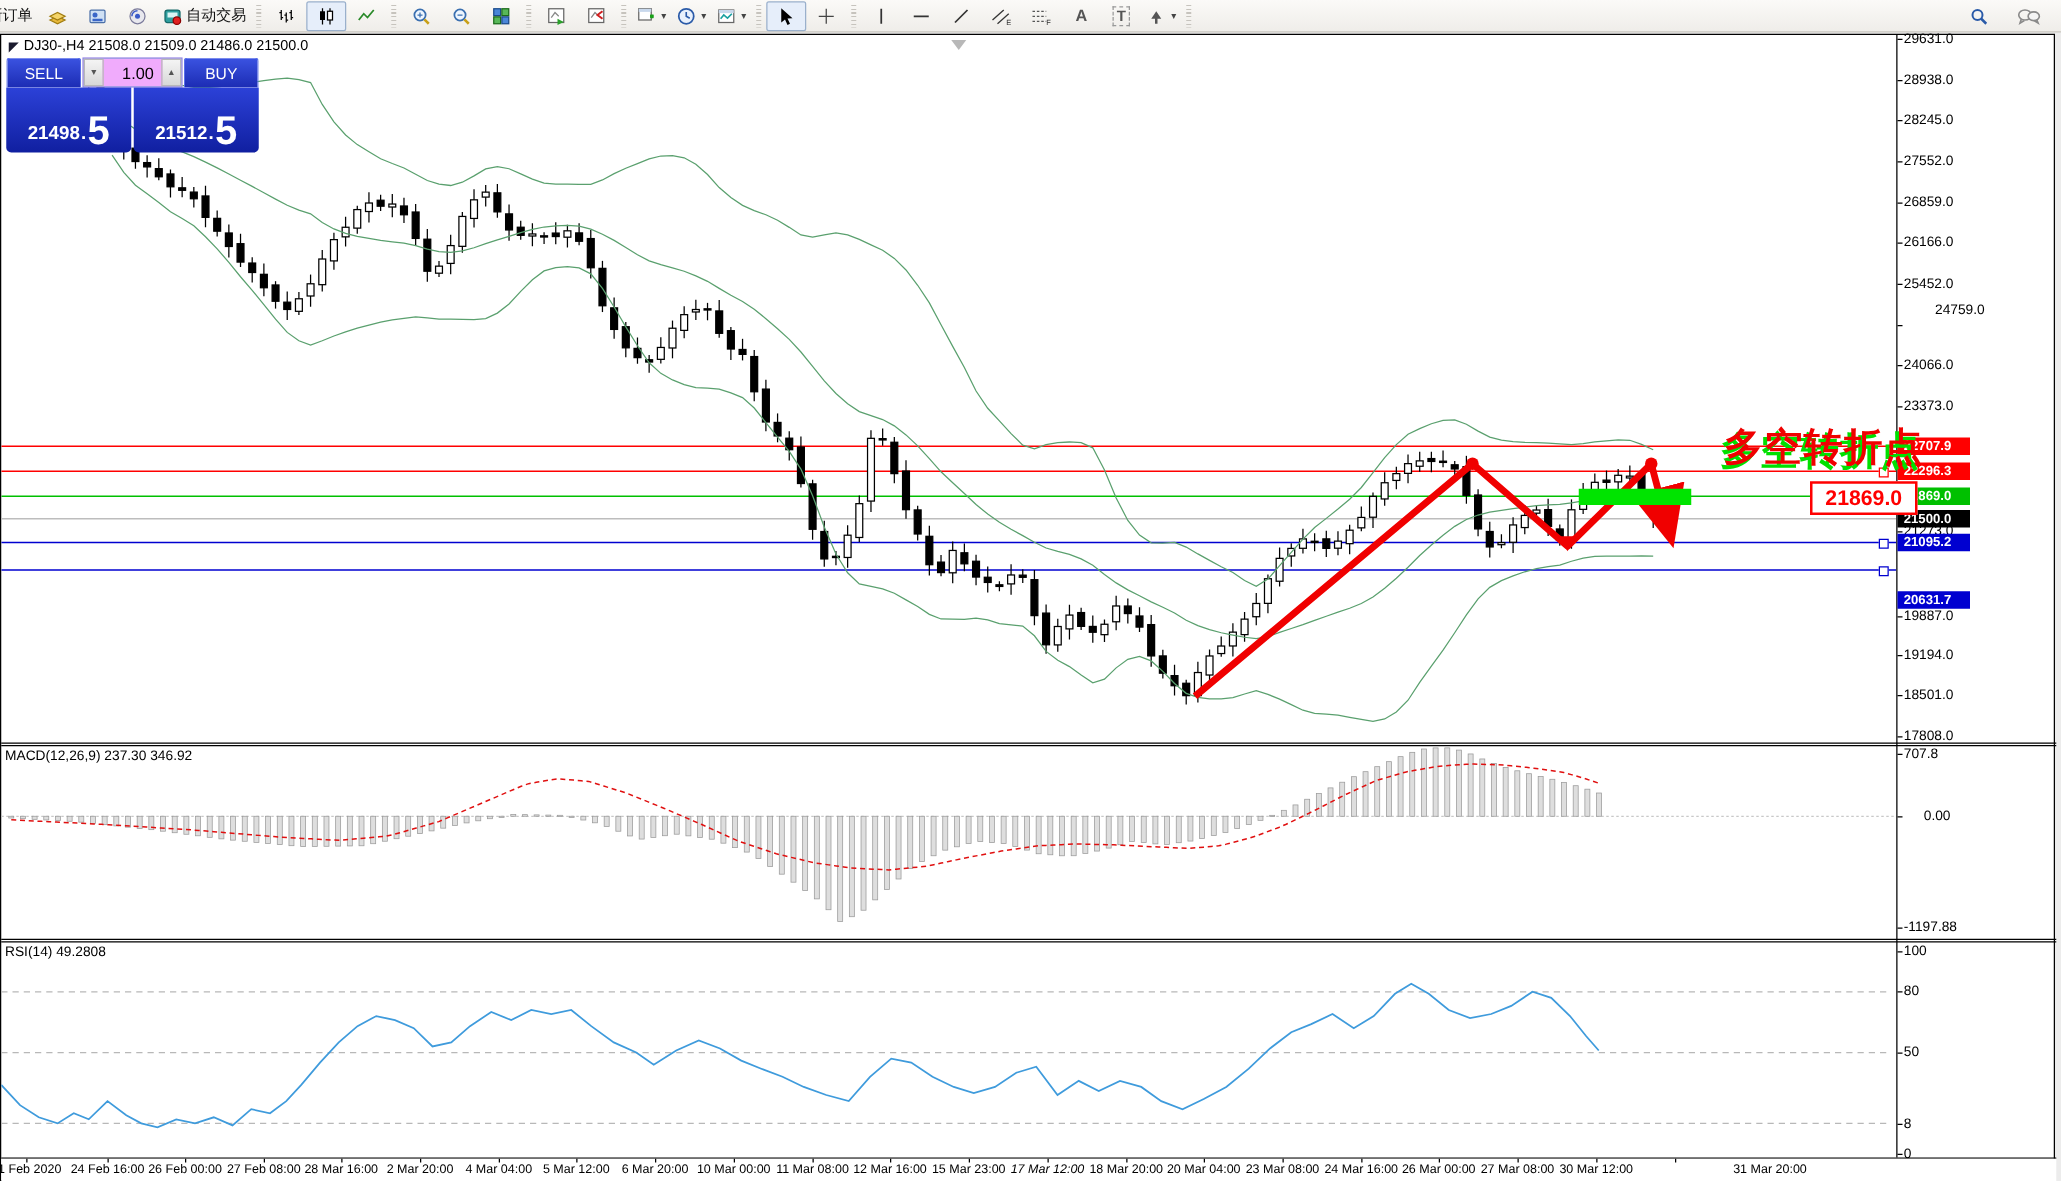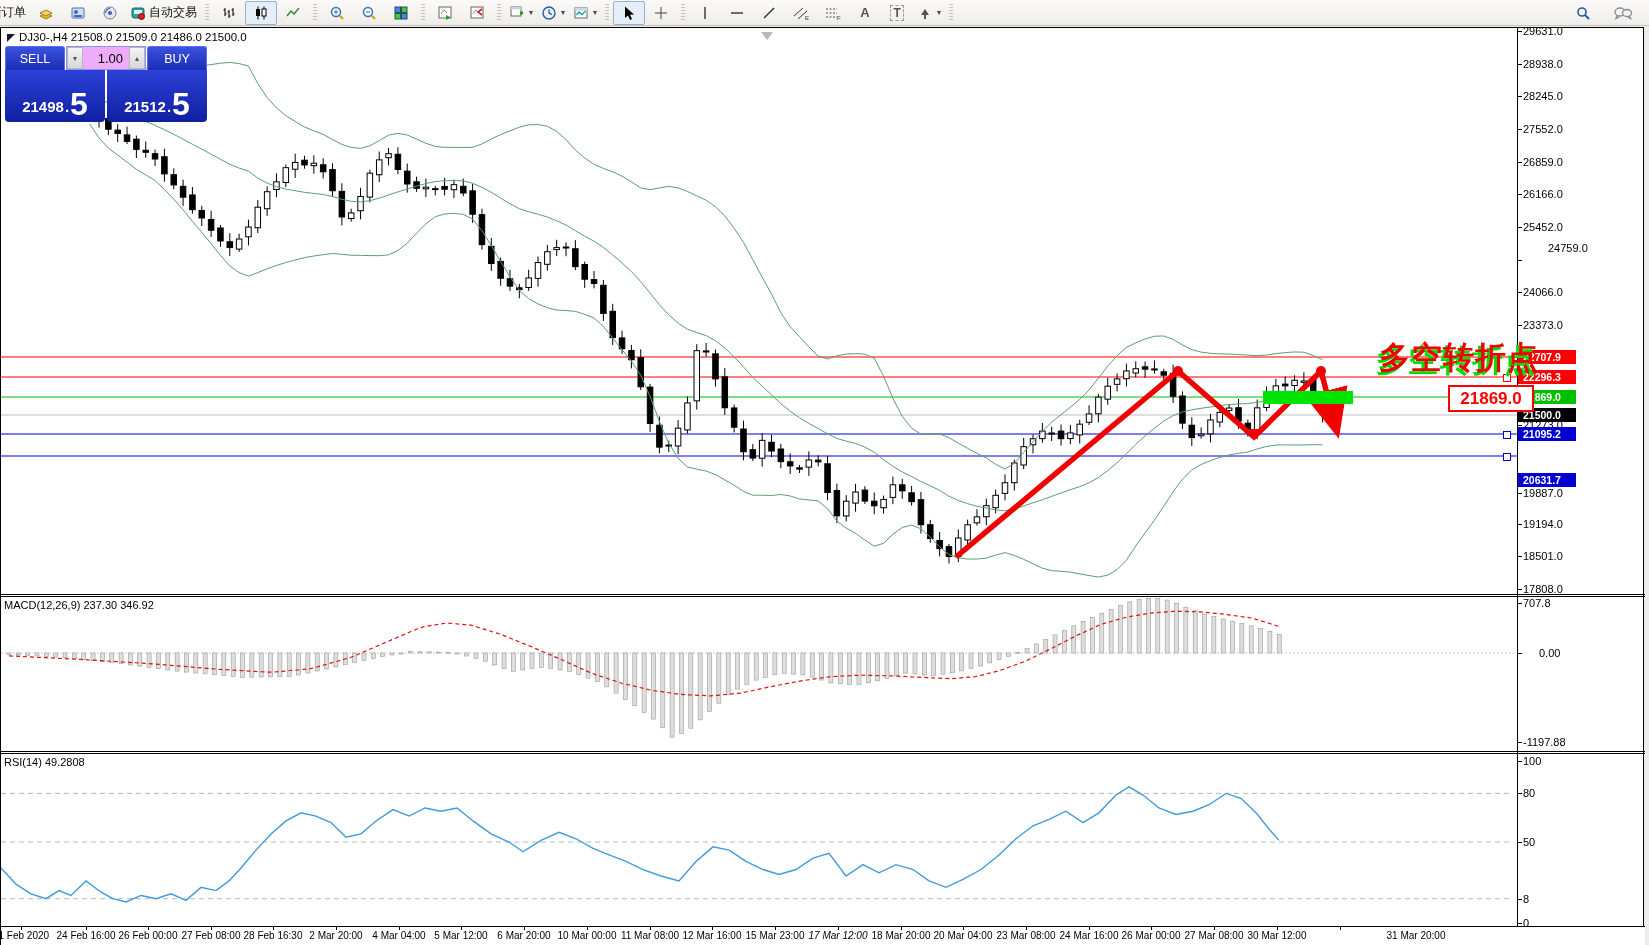--- a/index.html
+++ b/index.html
@@ -1039,21 +1039,21 @@
     <div id="time-axis">
         <div class="time-tick" style="left: 20px;"></div>
         <div class="time-label" style="left: 20px;">21 Feb 2020</div>
         <div class="time-tick" style="left: 85px;"></div>
         <div class="time-label" style="left: 85px;">24 Feb 16:00</div>
         <div class="time-tick" style="left: 147px;"></div>
         <div class="time-label" style="left: 147px;">26 Feb 00:00</div>
         <div class="time-tick" style="left: 210px;"></div>
         <div class="time-label" style="left: 210px;">27 Feb 08:00</div>
         <div class="time-tick" style="left: 272px;"></div>
-        <div class="time-label" style="left: 272px;">28 Feb 16:30</div>
+        <div class="time-label" style="left: 272px;">28 Mar 16:00</div>
         <div class="time-tick" style="left: 335px;"></div>
         <div class="time-label" style="left: 335px;">2 Mar 20:00</div>
         <div class="time-tick" style="left: 398px;"></div>
         <div class="time-label" style="left: 398px;">4 Mar 04:00</div>
         <div class="time-tick" style="left: 460px;"></div>
         <div class="time-label" style="left: 460px;">5 Mar 12:00</div>
         <div class="time-tick" style="left: 523px;"></div>
         <div class="time-label" style="left: 523px;">6 Mar 20:00</div>
         <div class="time-tick" style="left: 586px;"></div>
         <div class="time-label" style="left: 586px;">10 Mar 00:00</div>

